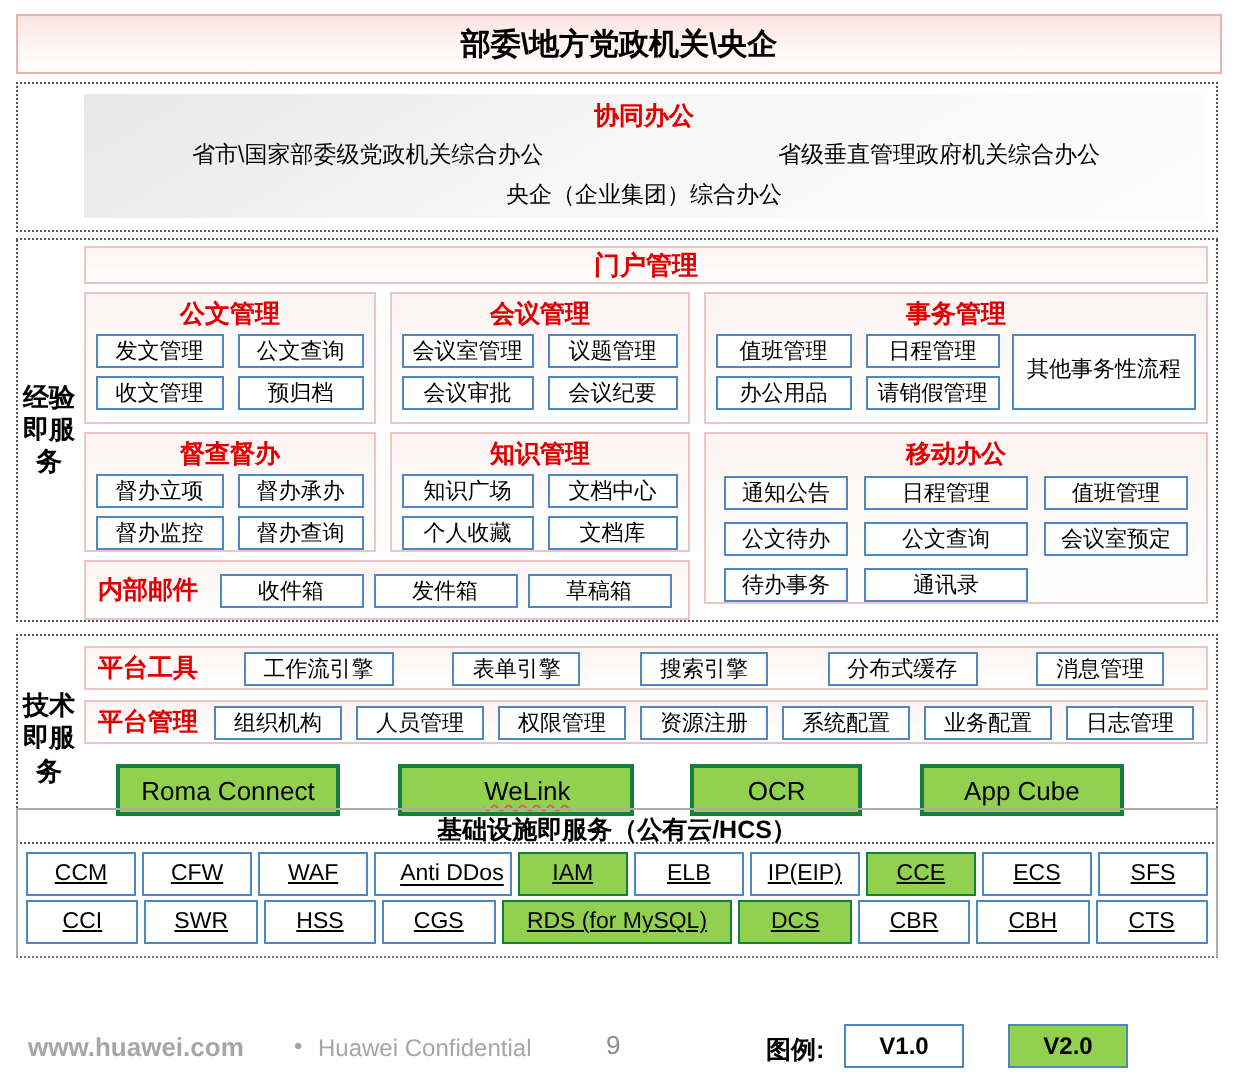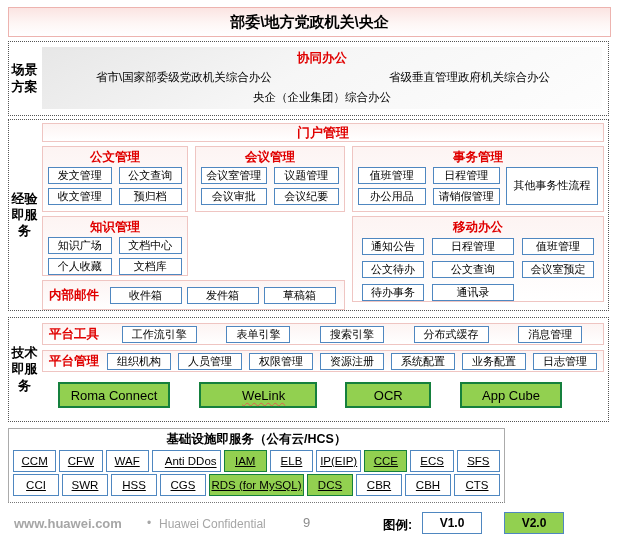--- a/index.html
+++ b/index.html
@@ -58,21 +58,21 @@
   .band-items .bluebox{padding:0 9px;}
   #band-tools{margin-top:2px;}
   #band-tools .band-items{justify-content:space-around;}
   #band-mgmt{margin-top:5px;}
   #band-mgmt .band-items{justify-content:space-between;}
   .products{display:flex;justify-content:space-between;align-items:center;margin-top:10px;padding:0 42px 0 16px;}
   .product{height:26px;display:flex;align-items:center;justify-content:center;font-size:13px;box-sizing:border-box;}
   .product.p0{width:112px;}.product.p1{width:118px;}.product.p2{width:86px;}.product.p3{width:102px;}
 
   
-  #sec-infra{position:absolute;left:8px;top:428px;width:497px;height:75px;border:1px solid #ABABAB;
+  #sec-infra{position:absolute;left:8px;top:404px;width:601px;height:75px;border:1px solid #ABABAB;
     border-bottom:1px dotted #777;box-sizing:border-box;}
   .infra-title{text-align:center;font-size:12.5px;font-weight:bold;margin-top:2px;}
   .infra-grid{display:grid;grid-template-columns:repeat(10,1fr);gap:3px;margin:2px 4px 0 4px;}
   .infra-grid .bluebox{height:22px;font-size:11.5px;border-width:1.5px;text-decoration:underline;}
   .wide2{grid-column:span 2;}
 
   
   .f-site{position:absolute;left:14px;top:516px;font-size:13px;font-weight:bold;color:#A6A6A6;}
   .f-bullet{position:absolute;left:147px;top:516px;font-size:12px;color:#A6A6A6;}
   .f-conf{position:absolute;left:159px;top:517px;font-size:12px;color:#A6A6A6;}
@@ -84,23 +84,20 @@
   #f-v2{left:504px;background:#92D050;}
 </style>
 </head>
 <body>
 
 <div id="page">
 
   <div class="titlebar">部委\地方党政机关\央企</div>
 
   <div class="sec" id="sec-scenario">
-    <div class="sec-label">
-        <span>场景方案</span>
-      </div>
     <div class="scenario-box">
       <div class="scenario-title red">协同办公</div>
       <div class="scenario-row">
         <span>省市\国家部委级党政机关综合办公</span>
         <span>省级垂直管理政府机关综合办公</span>
       </div>
       <div class="scenario-center">央企（企业集团）综合办公</div>
     </div>
   </div>
 
@@ -138,20 +135,29 @@
             <div class="g2">
               <div class="bluebox">值班管理</div>
               <div class="bluebox">日程管理</div>
               <div class="bluebox">办公用品</div>
               <div class="bluebox">请销假管理</div>
             </div>
             <div class="bluebox tall">其他事务性流程</div>
           </div>
         </div>
 
+        <div class="group pinkbox">
+          <div class="group-title red">督查督办</div>
+          <div class="g2">
+            <div class="bluebox">督办立项</div>
+            <div class="bluebox">督办承办</div>
+            <div class="bluebox">督办监控</div>
+            <div class="bluebox">督办查询</div>
+          </div>
+        </div>
 
         <div class="group pinkbox">
           <div class="group-title red">知识管理</div>
           <div class="g2">
             <div class="bluebox">知识广场</div>
             <div class="bluebox">文档中心</div>
             <div class="bluebox">个人收藏</div>
             <div class="bluebox">文档库</div>
           </div>
         </div>

